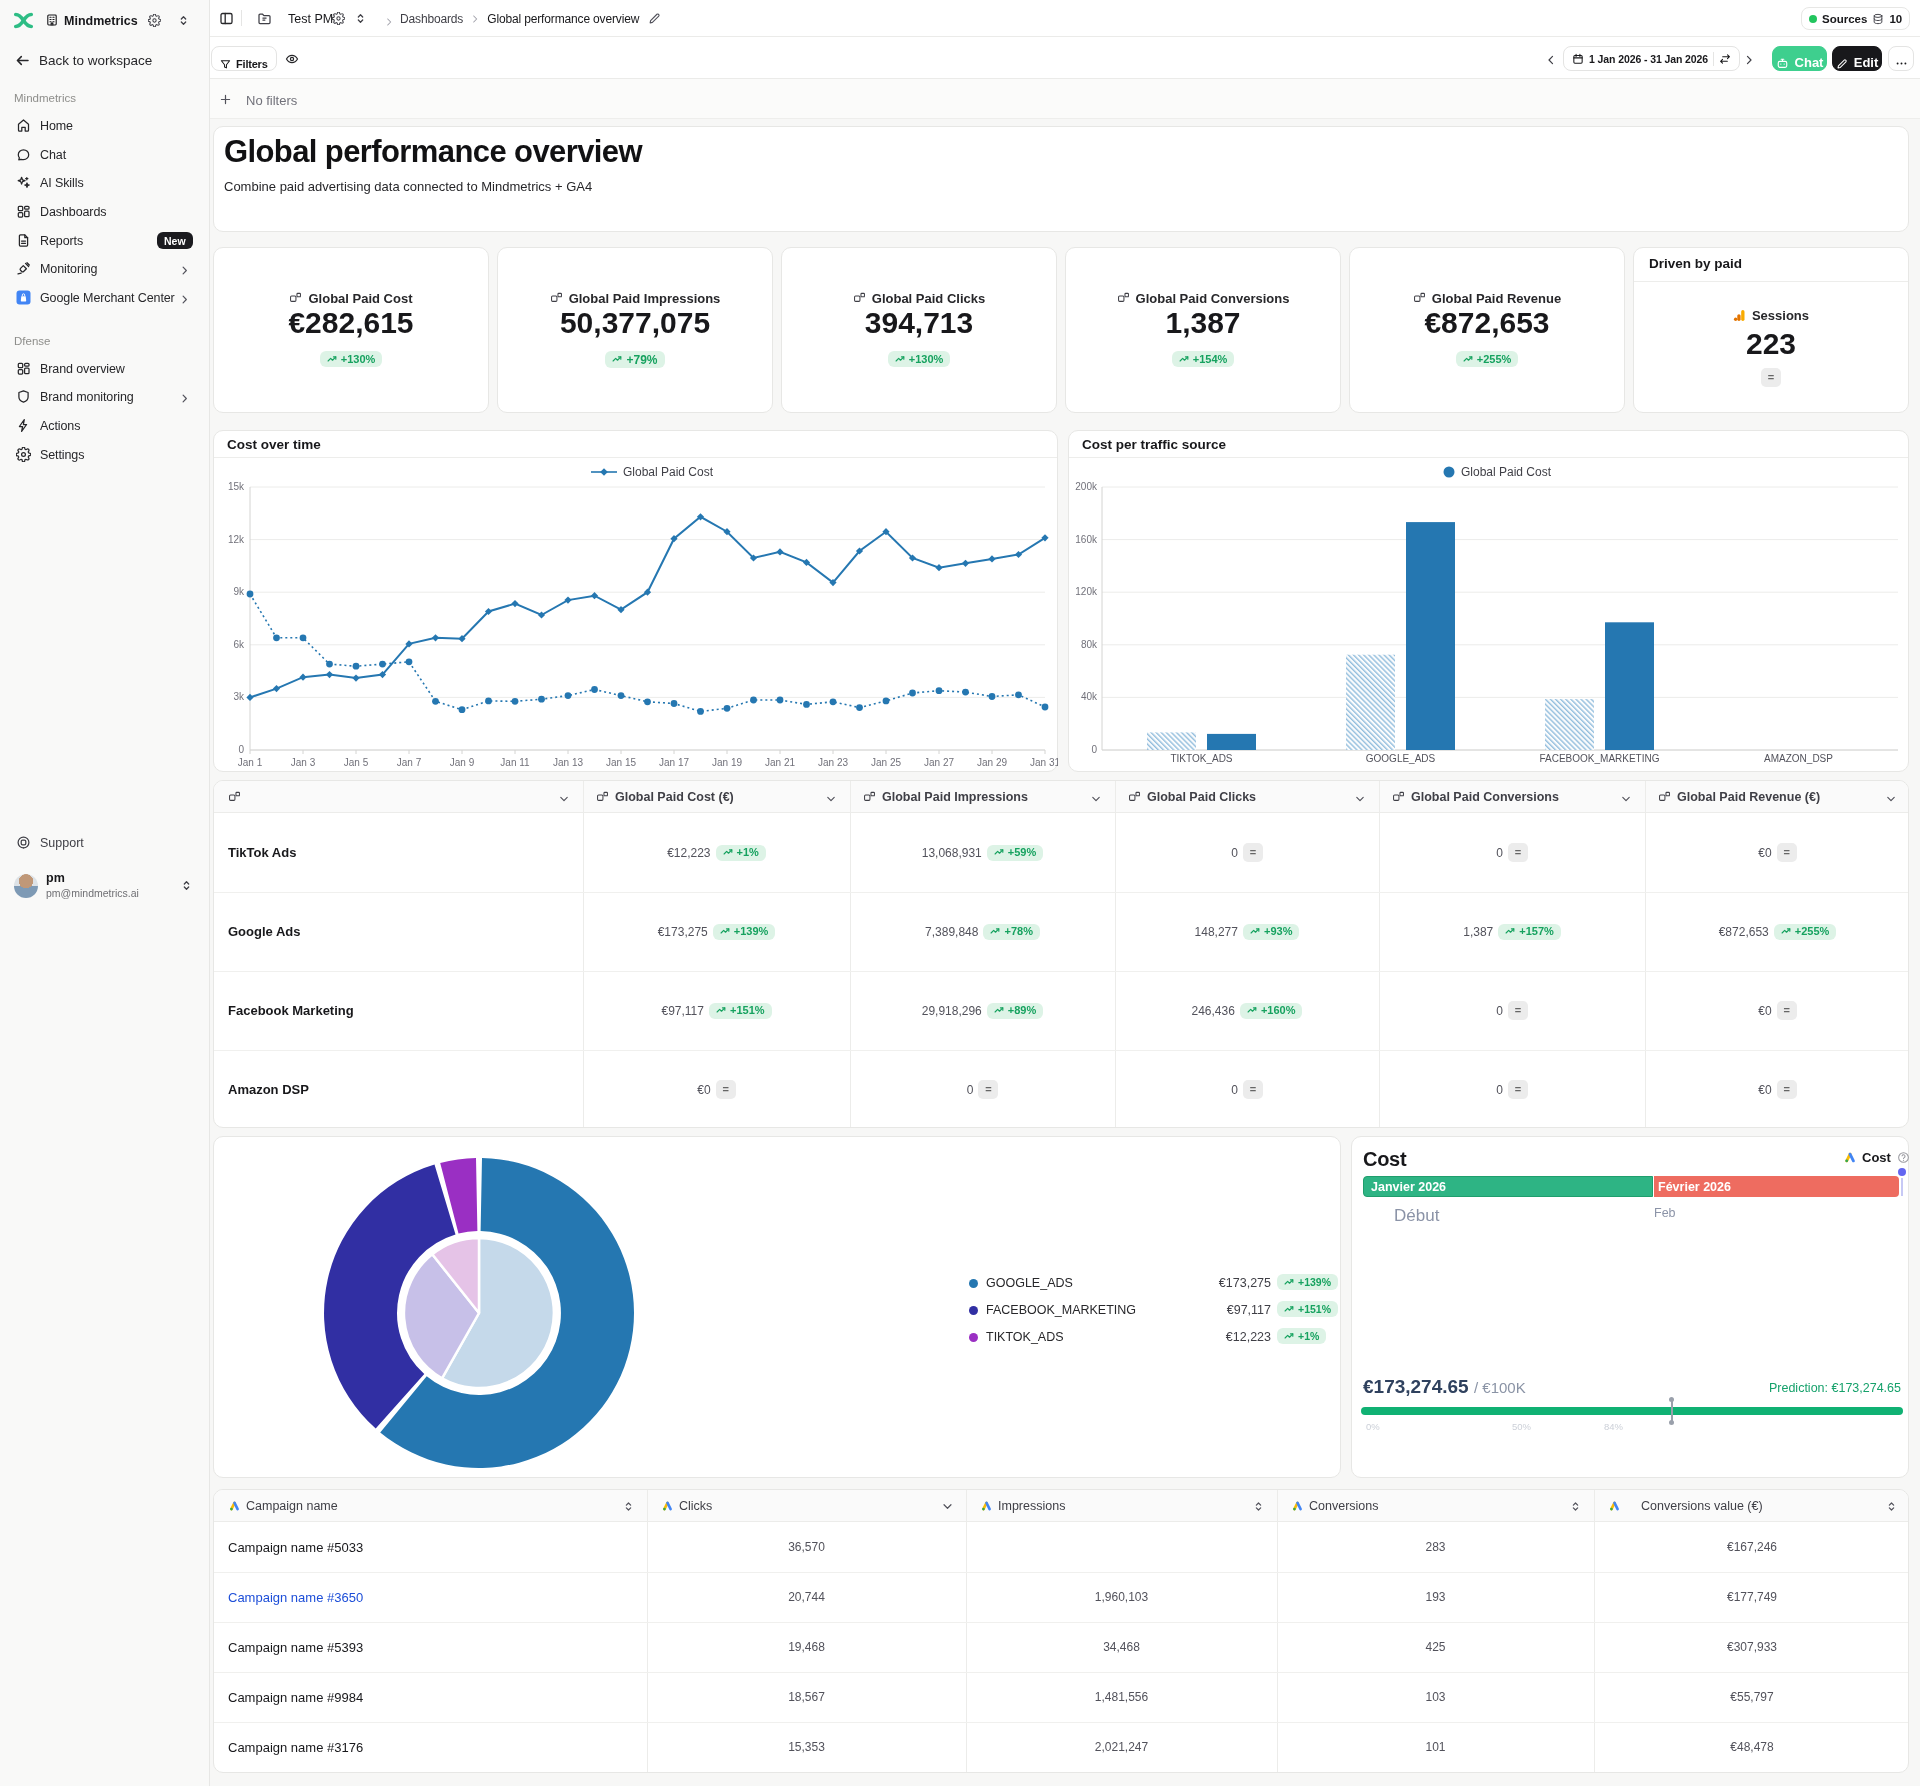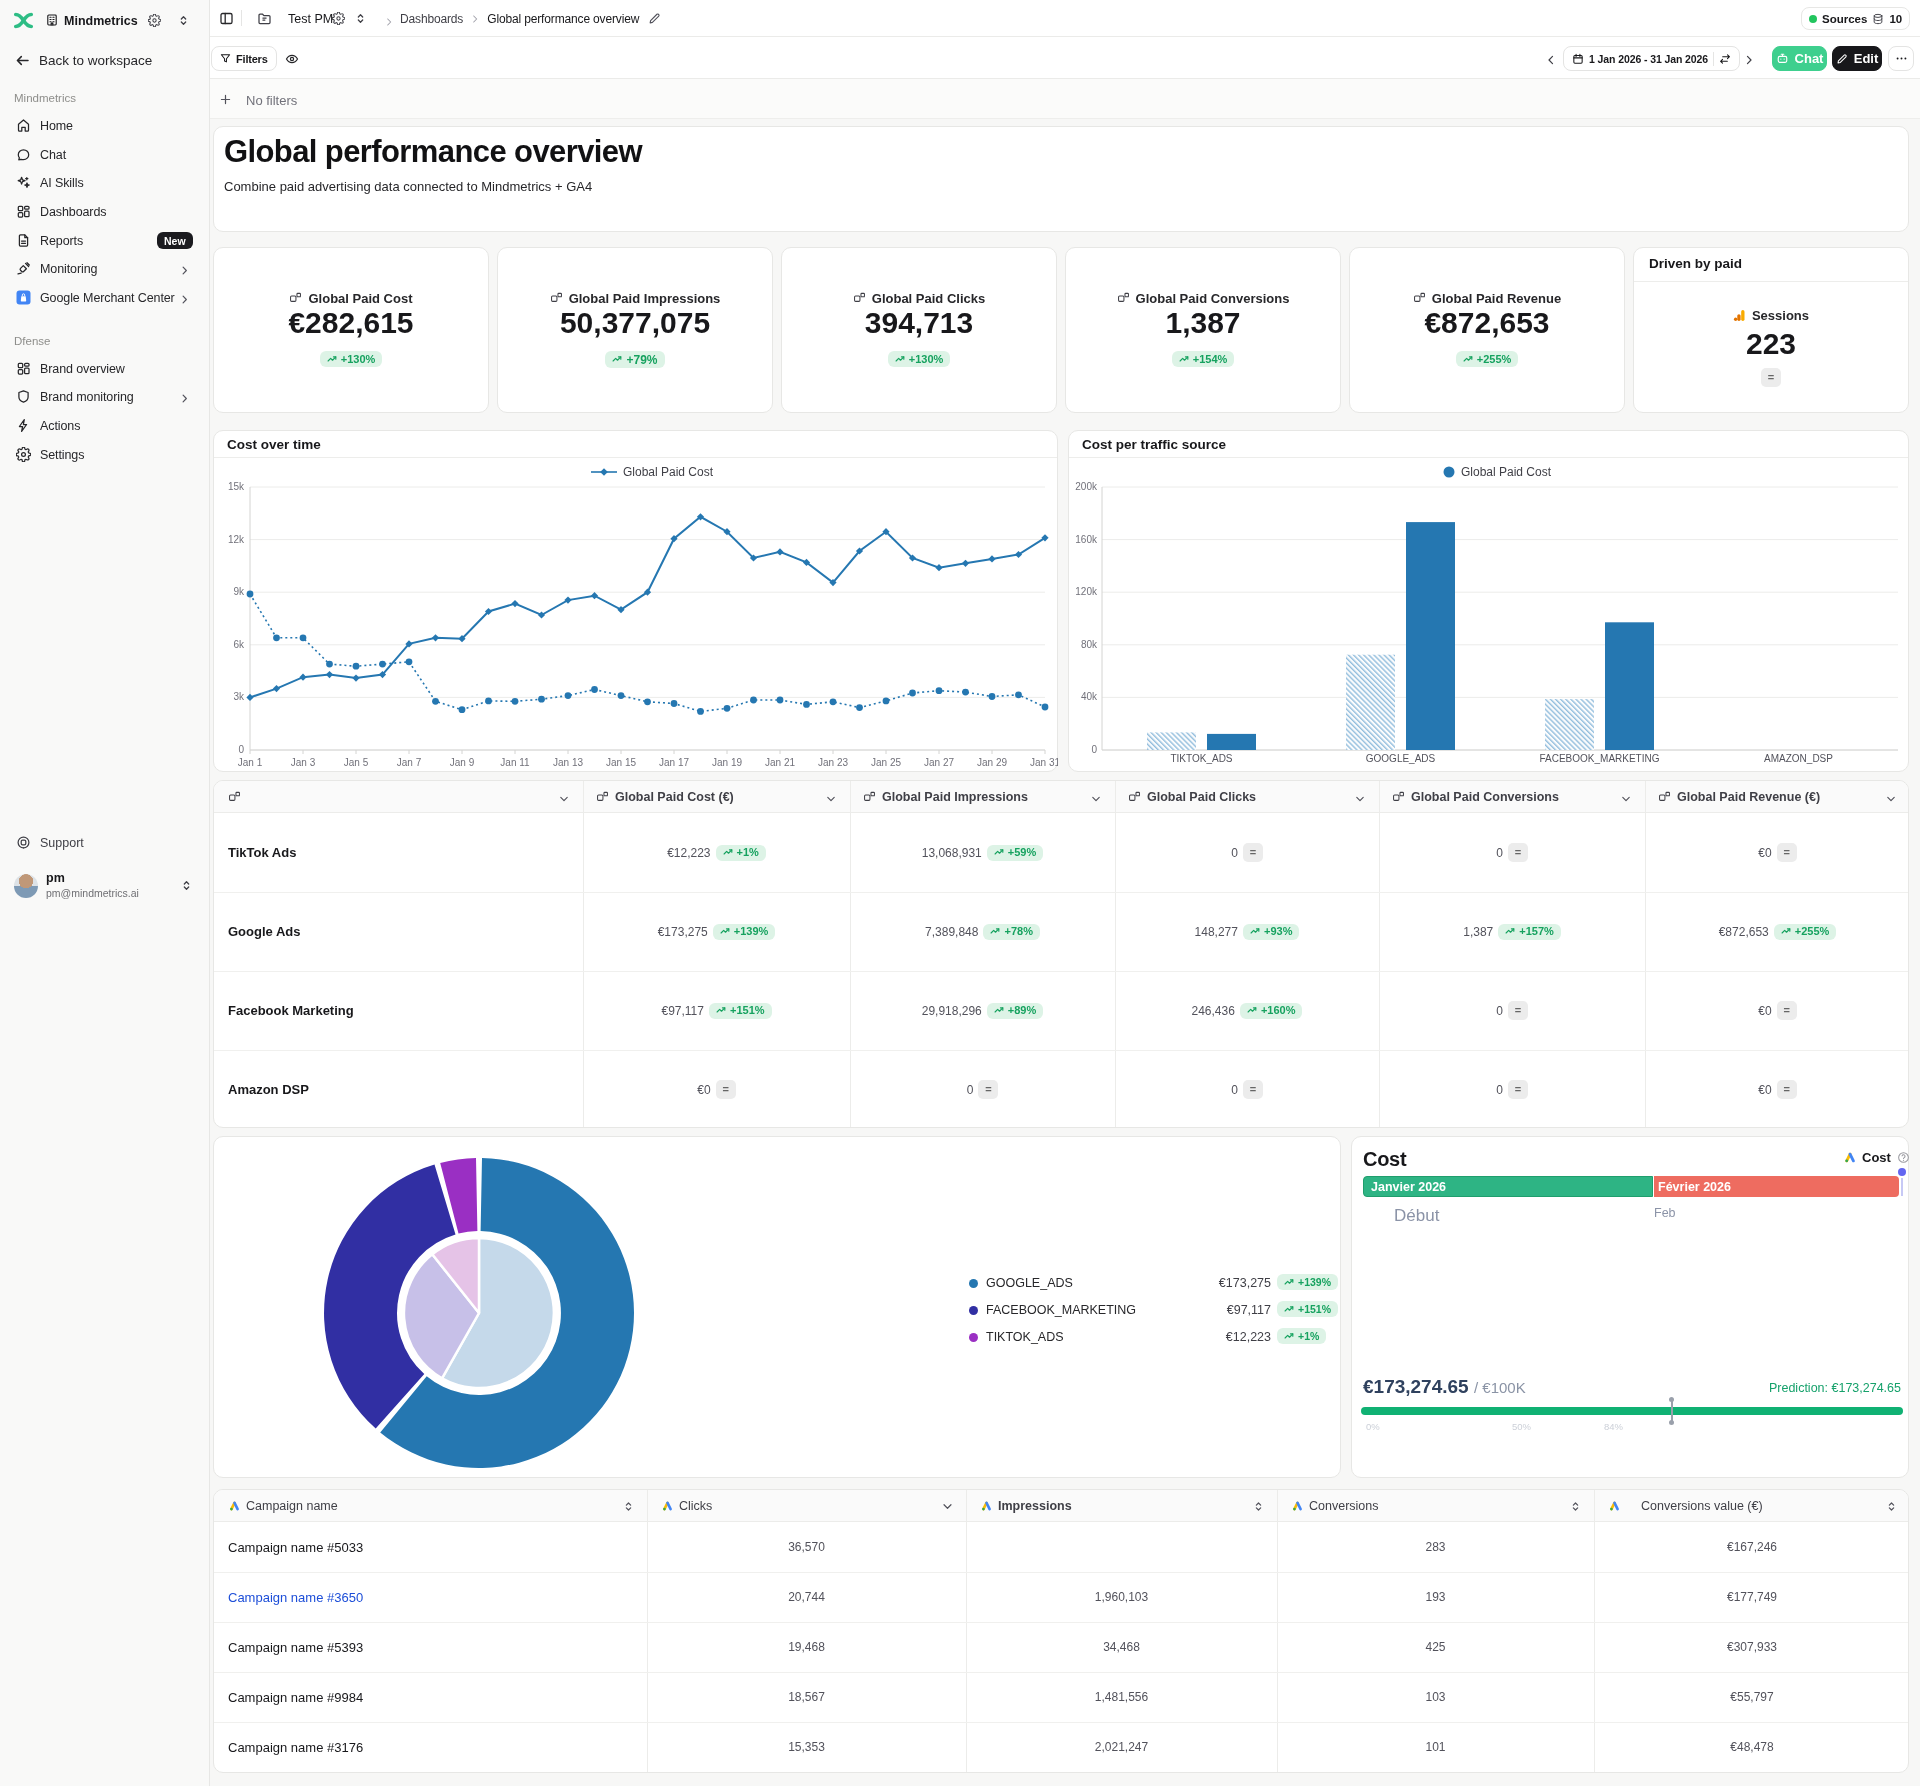--- a/index.html
+++ b/index.html
@@ -3,21 +3,21 @@
 *{margin:0;padding:0;box-sizing:border-box}
 html,body{width:1920px;height:1786px;overflow:hidden}
 body{position:relative;font-family:"Liberation Sans",sans-serif;background:#f7f7f6;color:#18181b}
 .abs{position:absolute}
 .card{position:absolute;background:#fff;border:1px solid #e7e7e5;border-radius:10px}
 .row{display:flex;align-items:center}
 .bup{display:inline-flex;align-items:center;gap:3px;background:#ddf3e6;color:#16a25f;font-weight:700;border-radius:6px;padding:2.5px 7px;line-height:1}
 .beq{display:inline-flex;align-items:center;justify-content:center;width:20px;height:19px;background:#ececec;color:#666;font-weight:700;border-radius:5px;font-size:11px;line-height:1}
 .nav{position:absolute;left:8px;width:194px;height:29px;display:flex;align-items:center;gap:9px;padding-left:8px;color:#27272a;font-size:12.5px;letter-spacing:-0.1px}
 .navlabel{position:absolute;left:14px;color:#8e8e8b;font-size:11.5px}
-.btn{display:inline-flex;align-items:center;justify-content:center;gap:6px;border-radius:8px;border:1px solid #e4e4e3;background:#fff;font-size:13px;font-weight:600;color:#18181b}
+.btn{display:inline-flex;align-items:flex-end;justify-content:center;gap:6px;border-radius:8px;border:1px solid #e4e4e3;background:#fff;font-size:13px;font-weight:600;color:#18181b}
 .hcell{position:absolute;display:flex;align-items:center;height:32px;font-size:12.5px;font-weight:600;color:#3f3f46}
 .vcell{position:absolute;display:flex;align-items:center;justify-content:center;gap:5px;font-size:12px;color:#52525b}
 </style></head><body>
 <div class="abs" style="left:0;top:0;width:210px;height:1786px;background:#f9f9f8;border-right:1px solid #e7e7e5"></div>
 <div class="abs" style="left:12px;top:12px"><svg width="23" height="17" viewBox="0 0 32 24" fill="none">
 <path d="M5 3.6 C 10 3.6, 12.8 7, 16 12 C 19.2 17, 22 20.4, 27 20.4" stroke="#2ebd85" stroke-width="5" stroke-linecap="round"></path>
 <path d="M5 20.4 C 10 20.4, 12.8 17, 16 12 C 19.2 7, 22 3.6, 27 3.6" stroke="#2ebd85" stroke-width="5" stroke-linecap="round"></path>
     </svg></div>
 <div class="abs" style="left:45px;top:13px"><svg width="14" height="14" viewBox="0 0 15 15" fill="none" stroke="#18181b" stroke-width="1.2" stroke-linecap="round" stroke-linejoin="round">
       <rect x="3" y="2.2" width="9" height="10.6" rx="1"></rect>
@@ -824,21 +824,21 @@
 <path d="M4 10.6 7.6 3.4" stroke="#fbbc04" stroke-width="3.1" stroke-linecap="round"></path>
 <path d="M7.6 3.4l3.6 7.2" stroke="#4285f4" stroke-width="3.1" stroke-linecap="round"></path>
 <circle cx="4" cy="10.6" r="1.55" fill="#34a853"></circle>
       </svg>
       <span>Clicks</span>
     </div>
 <div class="abs" style="left:727px;top:9px"><svg width="13" height="13" viewBox="0 0 15 15" fill="none" stroke="#52525b" stroke-width="1.4" stroke-linecap="round" stroke-linejoin="round">
         <path d="M3.5 5.5 7.5 9.5l4-4"></path>
       </svg></div>
 <div class="abs" style="left:752px;top:0;width:1px;height:284px;background:#ececea"></div>
-<div class="hcell" style="left:766px;top:0;gap:6px;font-weight:700">
+<div class="hcell" style="left:766px;top:0;gap:6px;font-weight:400">
       <svg width="12" height="12" viewBox="0 0 14 14" fill="none">
 <path d="M4 10.6 7.6 3.4" stroke="#fbbc04" stroke-width="3.1" stroke-linecap="round"></path>
 <path d="M7.6 3.4l3.6 7.2" stroke="#4285f4" stroke-width="3.1" stroke-linecap="round"></path>
 <circle cx="4" cy="10.6" r="1.55" fill="#34a853"></circle>
       </svg>
       <span>Impressions</span>
     </div>
 <div class="abs" style="left:1038px;top:9px"><svg width="13" height="13" viewBox="0 0 15 15" fill="none" stroke="#52525b" stroke-width="1.4" stroke-linecap="round" stroke-linejoin="round">
         <path d="M5 5.9 7.5 3.4 10 5.9M5 9.1l2.5 2.5L10 9.1"></path>
       </svg></div>

